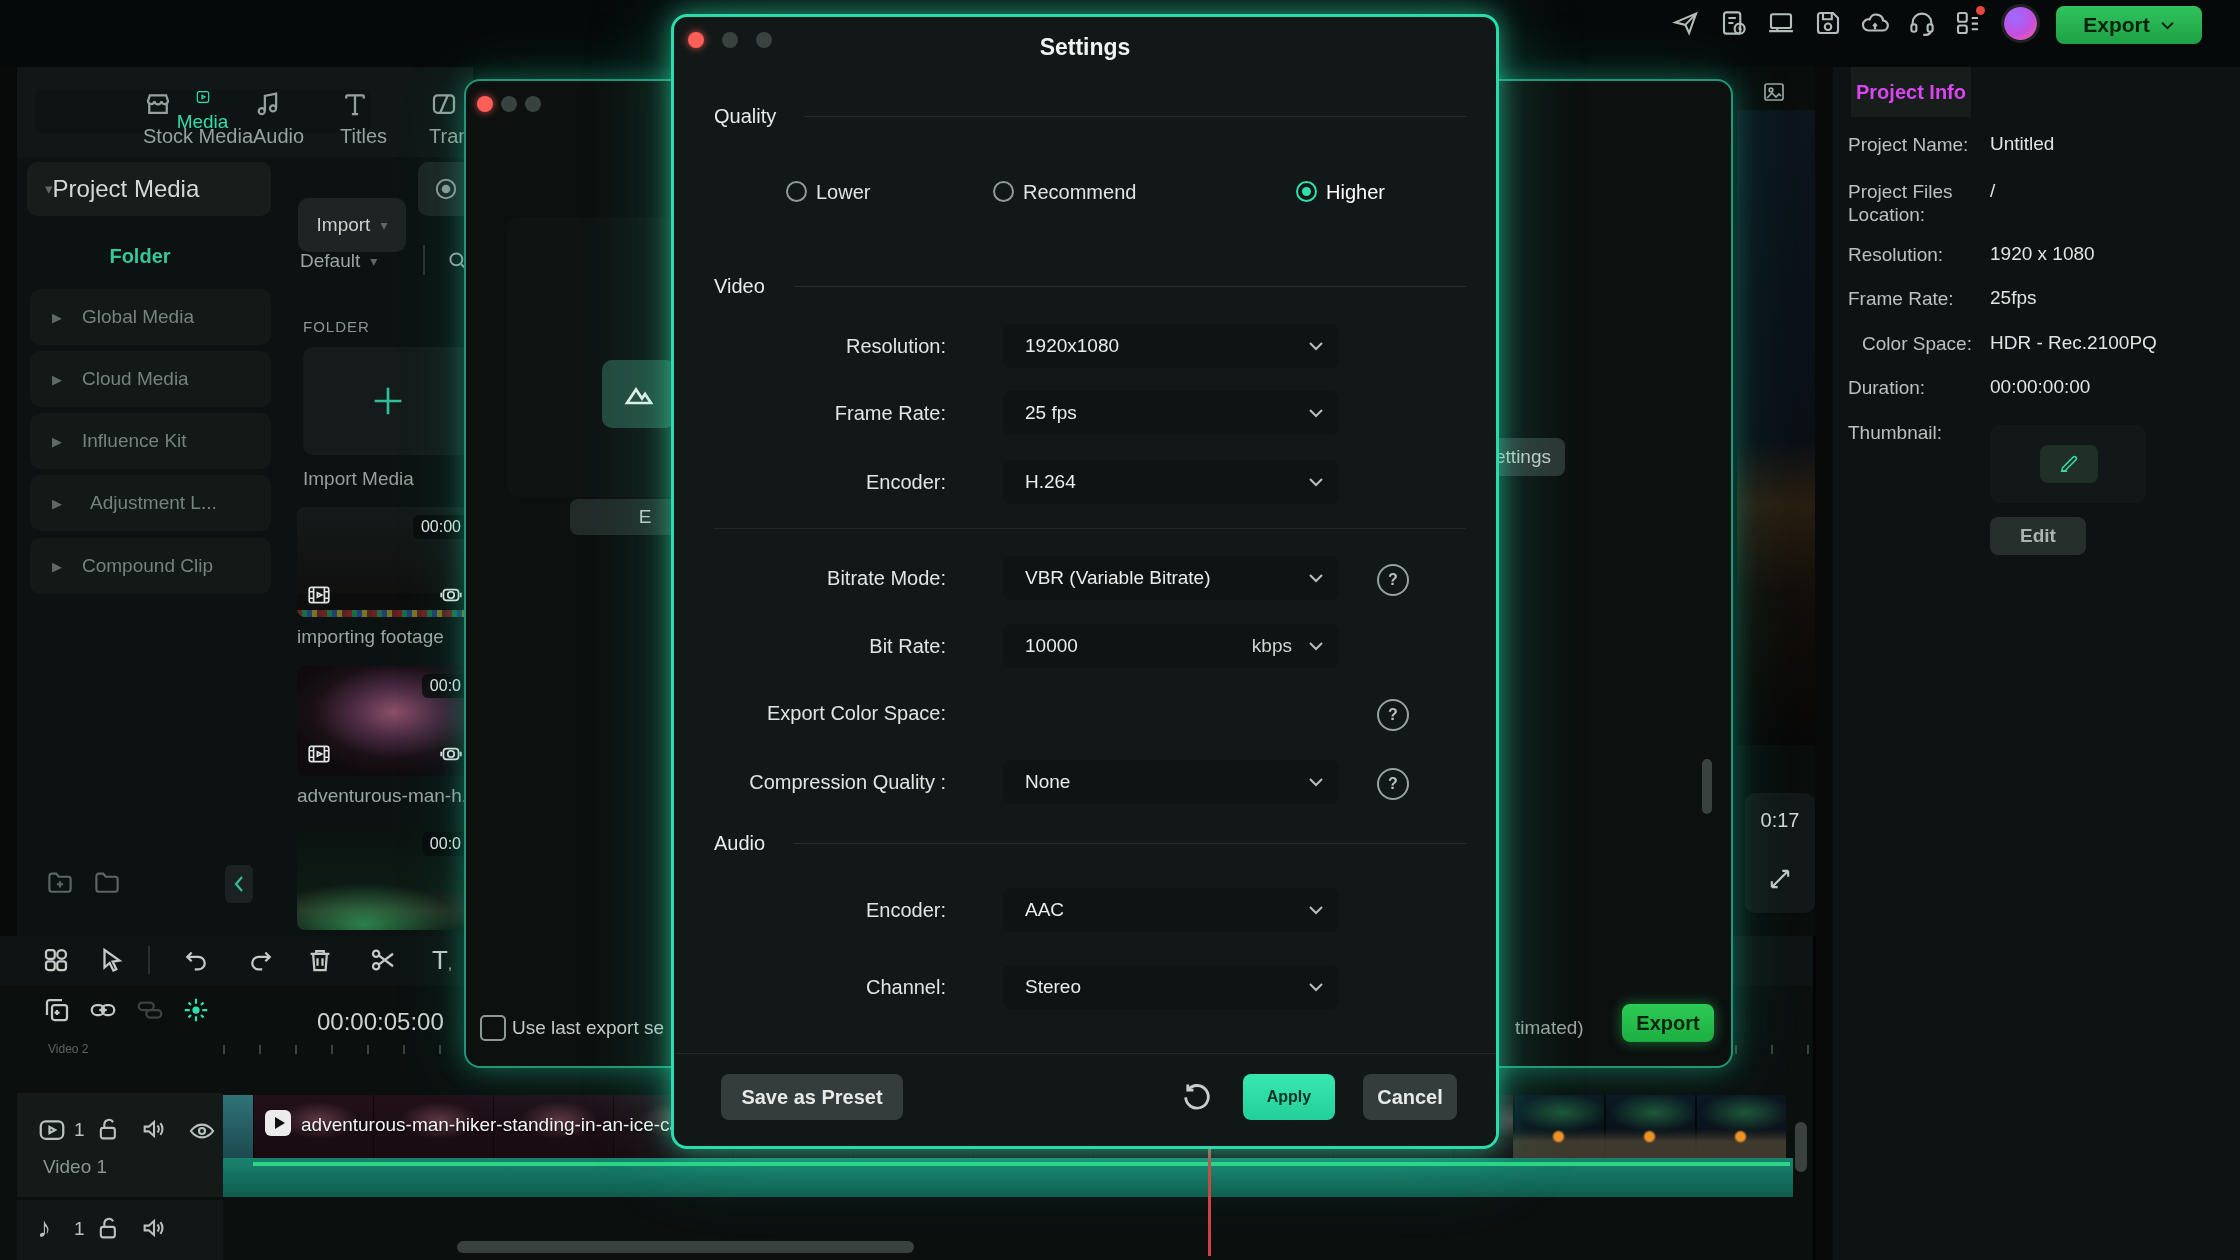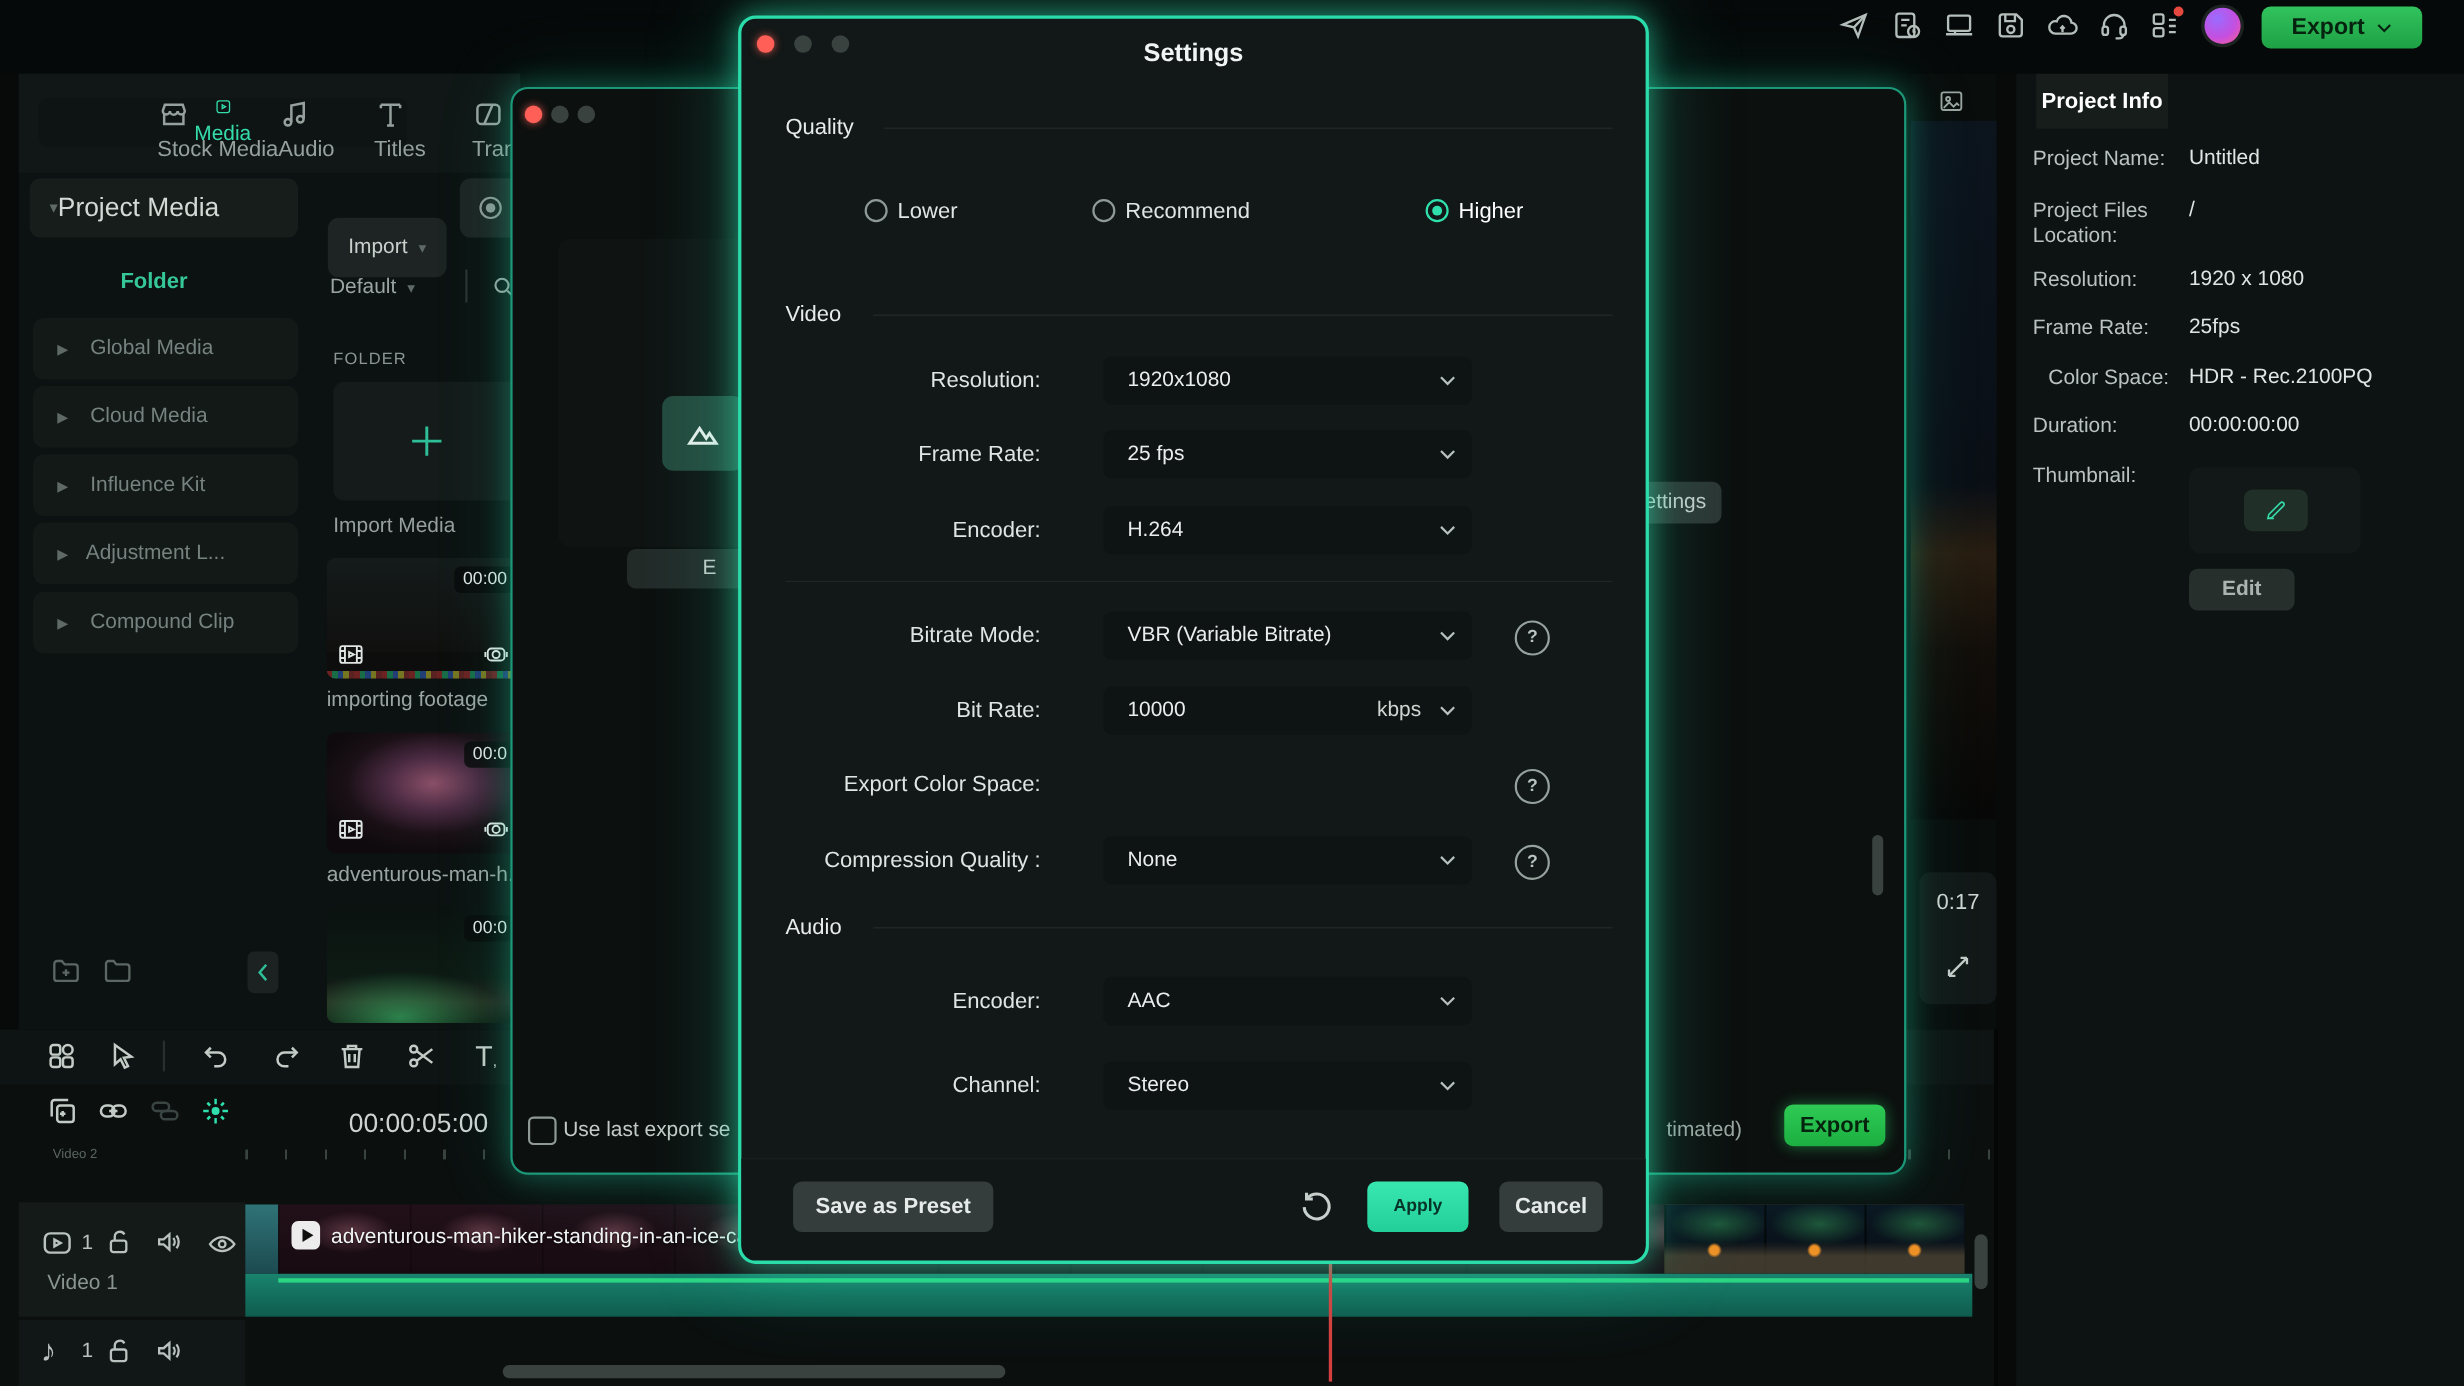--- a/index.html
+++ b/index.html
@@ -230,21 +230,21 @@
     <div class="sbitem" style="top:284px;">
       <span class="dim" style="margin:0 0 0 22px;font-size:13px;">▶</span>
       <span style="margin-left:20px;">Cloud Media</span>
     </div>
     <div class="sbitem" style="top:346px;">
       <span class="dim" style="margin:0 0 0 22px;font-size:13px;">▶</span>
       <span style="margin-left:20px;">Influence Kit</span>
     </div>
     <div class="sbitem" style="top:408px;">
       <span class="dim" style="margin:0 0 0 22px;font-size:13px;">▶</span>
-      <span style="margin-left:16px;">Adjustment L...</span>
+      <span style="margin-left:28px;">Adjustment L...</span>
     </div>
     <div class="sbitem" style="top:471px;">
       <span class="dim" style="margin:0 0 0 22px;font-size:13px;">▶</span>
       <span style="margin-left:20px;">Compound Clip</span>
     </div>
 
     <div class="a" style="left:286px;top:251px;font-size:15px;letter-spacing:1px;color:#8b9693;">FOLDER</div>
     <div class="a" style="left:286px;top:280px;width:170px;height:108px;background:#141b1a;border-radius:10px;display:flex;align-items:center;justify-content:center;">
       <svg viewBox="0 0 24 24" width="40" height="40" fill="none" stroke="#2fbf98" stroke-width="1.6">
           <path d="M12 4v16M4 12h16"></path>
@@ -437,21 +437,21 @@
     </div>
 
     <div class="sbar a" style="left:457px;top:305px;width:457px;height:12px;"></div>
     <div class="sbar a" style="left:1795px;top:186px;width:12px;height:50px;"></div>
     <div class="a" style="left:1813px;top:0;width:3px;height:324px;background:#040605;"></div>
   </div>
 
   <div class="a" style="left:1208px;top:1050px;width:3px;height:206px;background:#d43f3f;z-index:15;"></div>
 
   <div class="pinfo">
-    <div class="a" style="left:18px;top:0;width:120px;height:50px;background:#161d1b;border-radius:0 0 0 0;display:flex;align-items:center;justify-content:center;font-size:20px;font-weight:bold;color:#ffffff;">Project Info</div>
+    <div class="a" style="left:18px;top:0;width:120px;height:50px;background:#161d1b;border-radius:0 0 0 0;display:flex;align-items:center;justify-content:center;font-size:20px;font-weight:bold;color:#d946ef;">Project Info</div>
 
     <div class="pi-lbl" style="top:66px;">Project Name:</div>
     <div class="pi-val" style="top:66px;">Untitled</div>
 
     <div class="pi-lbl" style="top:113px;">Project Files Location:</div>
     <div class="pi-val" style="top:113px;">/</div>
 
     <div class="pi-lbl" style="top:176px;">Resolution:</div>
     <div class="pi-val" style="top:176px;">1920 x 1080</div>
 

